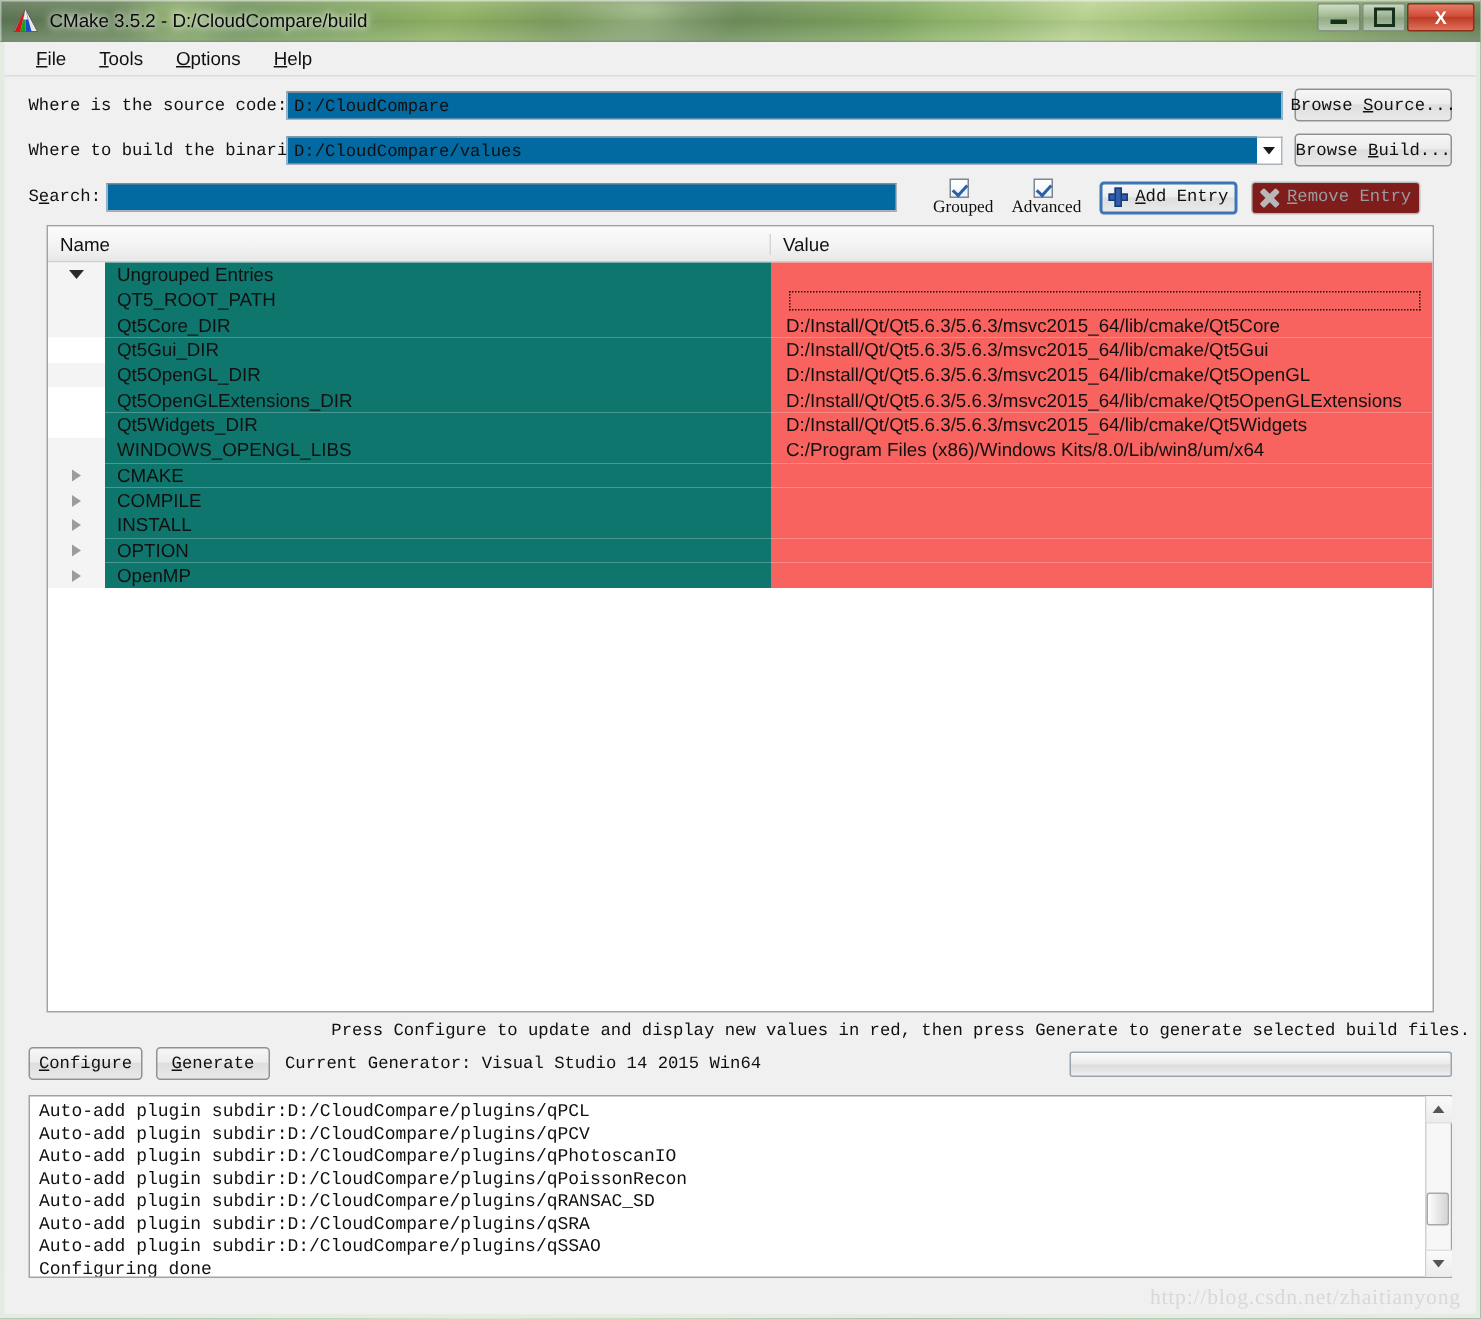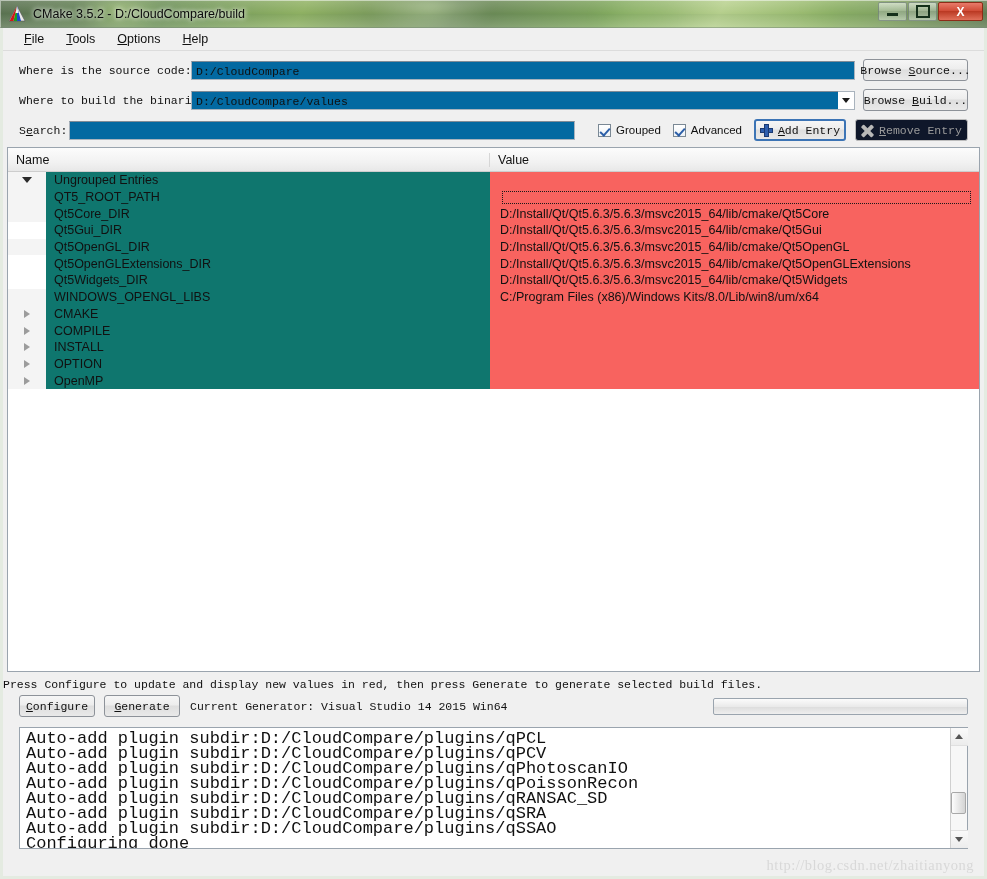--- a/index.html
+++ b/index.html
@@ -106,47 +106,47 @@
   .btn {
     box-sizing:border-box; height:22px;
     border:1px solid #8d9299; border-radius:3px;
     background: linear-gradient(to bottom,#f6f6f6,#ededed 45%,#dedede 50%,#e9e9e9);
     font-family:"Liberation Mono", monospace; font-size:11.5px; color:#101010;
     display:inline-flex; align-items:center; justify-content:center;
     padding:0 8px; white-space:nowrap; cursor:default;
   }
   .btn u { text-decoration:underline; }
   .btn.focus { border:2px solid #3c74b5; }
-  .btn.disabled { color:#9a9a9a; border-color:#bcbcbc; background:#0f172a; }
+  .btn.disabled { color:#9a9a9a; border-color:#bcbcbc; background:#7f1d1d; }
 
   .searchrow { display:flex; align-items:center; padding:0 16px 6px 16px; }
   .chk {
-    display:inline-flex; align-items:center; font-family:Liberation Sans, sans-serif;
-    font-size:11.5px; color:#101010; margin-right:12px;
+    display:inline-flex; align-items:center; font-family:Liberation Serif, serif;
+    font-size:11.5px; color:#101010; margin-right:12px;flex-direction:column;
   }
   .chkbox {
     width:13px;height:13px;box-sizing:border-box;
     border:1px solid #7a8894; background:linear-gradient(to bottom,#fff,#eef2f6);
     margin-right:5px; position:relative;
   }
   .chkbox:after{
     content:""; position:absolute; left:3px; top:1px; width:4px; height:8px;
     border:solid #2c5fa8; border-width:0 2px 2px 0; transform:rotate(42deg);
   }
   .plusicon { width:13px;height:13px;position:relative;margin-right:5px;flex:none;}
   .plusicon i{position:absolute;background:#2f5fae;border:1px solid #1b3a72;}
   .plusicon i.h{left:0;top:4px;width:13px;height:5px;box-sizing:border-box;}
   .plusicon i.v{left:4px;top:0;width:5px;height:13px;box-sizing:border-box;}
   .xicon{width:13px;height:13px;position:relative;margin-right:5px;flex:none;}
   .xicon i{position:absolute;left:-1px;top:5px;width:15px;height:4px;background:#b8b8b8;border-radius:1px;}
   .xicon i.a{transform:rotate(45deg);} .xicon i.b{transform:rotate(-45deg);}
 
   
   .tree-wrap {
-    margin:0 4px; height:525px; box-sizing:border-box;
+    margin:0 28px; height:525px; box-sizing:border-box;
     border:1px solid #9aa4ae; background:#fff; position:relative; overflow:hidden;
   }
   .tree-head {
     height:23px; display:flex; align-items:center;
     background:linear-gradient(to bottom,#fcfcfc,#f2f2f2 60%,#e8e8e8);
     border-bottom:1px solid #cdcdcd;
     font-size:12.5px; color:#111;
   }
   .th-name{ width:482px; padding-left:8px; box-sizing:border-box; border-right:1px solid #d6d6d6;}
   .th-val{ padding-left:8px; }
@@ -165,39 +165,39 @@
   .trow.child .indent.w { background:#fff; }
   .trow.child .indent.g { background:#f4f4f4; }
   .tri-right{width:0;height:0;border-top:4px solid transparent;border-bottom:4px solid transparent;border-left:6px solid #9c9c9c;}
   .tri-open{width:0;height:0;border-left:5px solid transparent;border-right:5px solid transparent;border-top:6px solid #2a2a2a; margin-left:-1px;}
   .focus-cell {
     margin:1px 8px 1px 2px; flex:1; height:13px; border:1px dotted #1a1a1a; box-sizing:border-box;
   }
 
   
   .hint {
-    text-align:left; font-family:"Liberation Mono", monospace;
-    font-size:11.5px; color:#101010; padding:6px 16px 4px 0;
+    text-align:right; font-family:"Liberation Mono", monospace;
+    font-size:11.5px; color:#101010; padding:6px 4px 4px 0;
   }
   .actions { display:flex; align-items:center; padding:0 16px; }
   .gen-label { font-family:"Liberation Mono", monospace; font-size:11.5px; color:#101010; margin-left:10px; }
   .progress {
     margin-left:auto; width:255px; height:17px; box-sizing:border-box;
     border:1px solid #9aa4ae; border-radius:2px;
     background:linear-gradient(to bottom,#fbfbfb,#eaeaea 50%,#dcdcdc 52%,#eeeeee);
   }
 
   
   .log-wrap {
     margin:10px 16px 0 16px; height:122px; box-sizing:border-box;
     border:1px solid #9aa4ae; background:#fff; position:relative; display:flex;
   }
   .log {
     flex:1; padding:3px 6px; box-sizing:border-box;
-    font-family:"Liberation Mono", monospace; font-size:17px;
+    font-family:"Liberation Mono", monospace; font-size:12px;
     color:#101010; line-height:15px; overflow:hidden;
   }
   .vscroll {
     width:17px; border-left:1px solid #d0d0d0; background:#f7f7f7;
     display:flex; flex-direction:column; align-items:center; box-sizing:border-box;
   }
   .sc-btn { width:17px; height:17px; display:flex; align-items:center; justify-content:center;
             background:linear-gradient(to bottom,#fafafa,#ececec); border-bottom:1px solid #e0e0e0; }
   .sc-btn.bot { border-bottom:none; border-top:1px solid #e0e0e0; margin-top:auto; }
   .sc-up{width:0;height:0;border-left:4px solid transparent;border-right:4px solid transparent;border-bottom:5px solid #555;}

